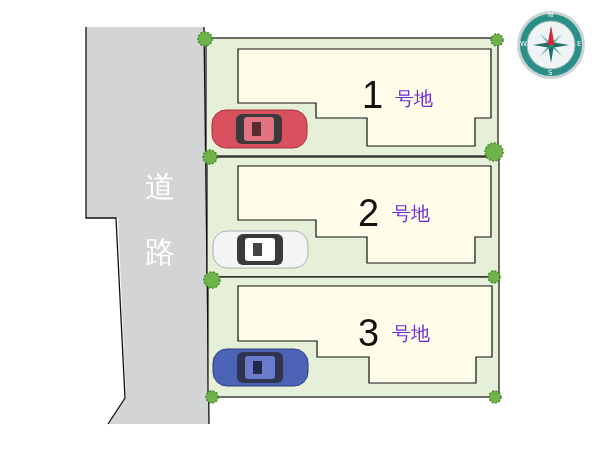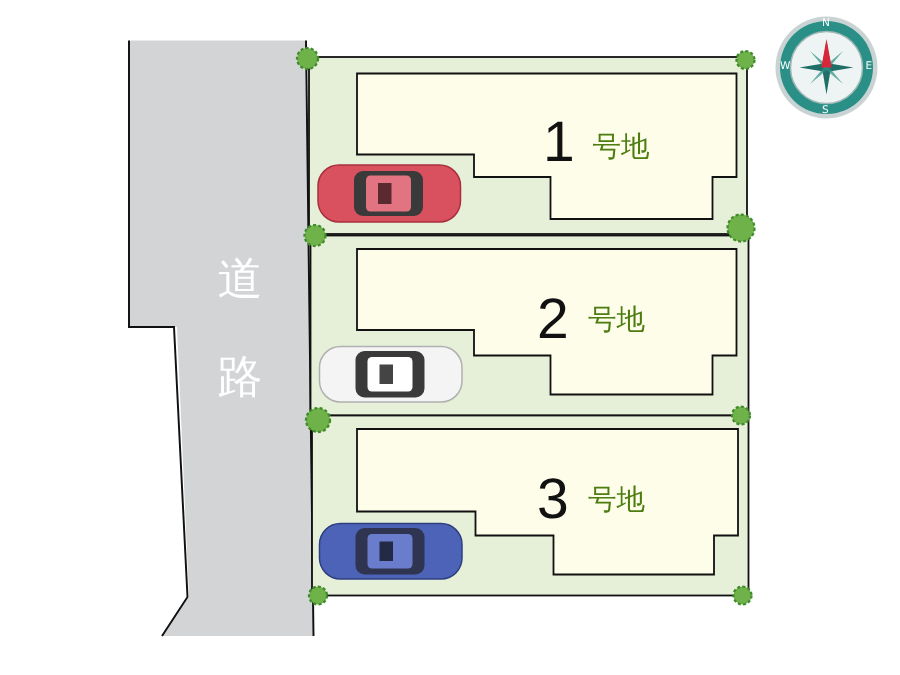--- a/index.html
+++ b/index.html
@@ -1,20 +1,20 @@
 <!DOCTYPE html>
 <html><head>
 <meta charset="utf-8">
 <style>
   html, body { margin:0; padding:0; background:#ffffff; }
   body { width:600px; height:450px; position:relative; overflow:hidden;
          font-family:"DejaVu Sans", sans-serif; }
   svg { position:absolute; left:0; top:0; }
   .lot-num { position:absolute; font-family:"Liberation Sans", sans-serif; font-size:38px; color:#111; line-height:1; }
-  .lot-suffix { position:absolute; font-family:"DejaVu Sans", sans-serif; font-size:19px; color:#4d7c0f; line-height:1; }
+  .lot-suffix { position:absolute; font-family:"DejaVu Sans", sans-serif; font-size:19px; color:#6d28d9; line-height:1; }
   .road-char { position:absolute; font-family:"DejaVu Sans", sans-serif; font-size:30px; color:#ffffff; line-height:1; }
 </style>
 </head>
 <body>
 
 <svg width="600" height="450" viewBox="0 0 600 450">
 
   <path d="M86,27 L204,27 L209,424 L108,424 L126,398 L118,218 L86,218 Z" fill="#d2d4d6" stroke="none"></path>
   <path d="M86,27 L86,218 L116,218 L125,398 L108,424" fill="none" stroke="#111" stroke-width="1.3"></path>
   <path d="M204,27 L209,424" fill="none" stroke="#111" stroke-width="1.3"></path>

